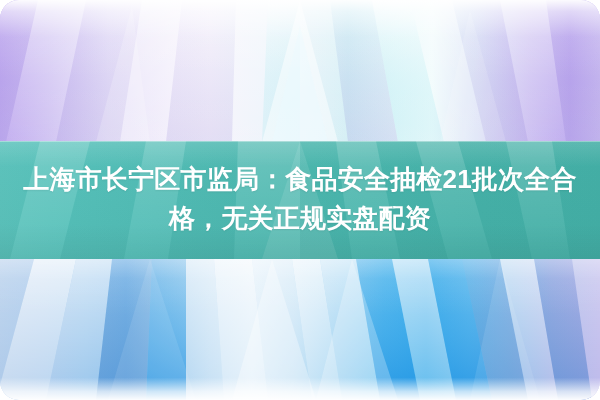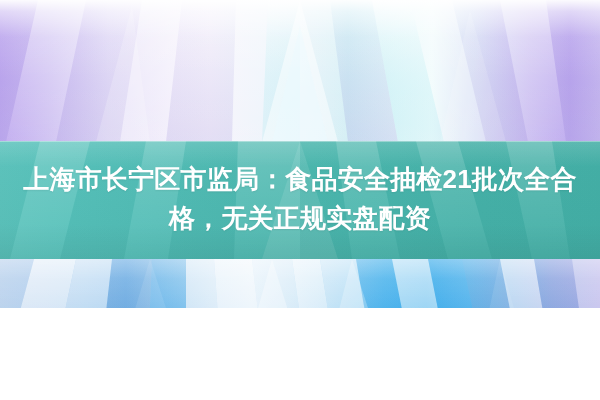--- a/index.html
+++ b/index.html
@@ -7,23 +7,24 @@
     padding: 0;
     background: #ffffff;
   }
   body {
     font-family: "Liberation Sans", "DejaVu Sans", sans-serif;
   }
 
   #banner {
     position: relative;
     width: 600px;
-    height: 308px;
+    height: 400px;
     overflow: hidden;
     background: #eef0fa;
+    border-radius: 19px;
   }
 
   
   .panel {
     position: absolute;
     left: 0;
     width: 600px;
     overflow: hidden;
   }
   #top-panel {

